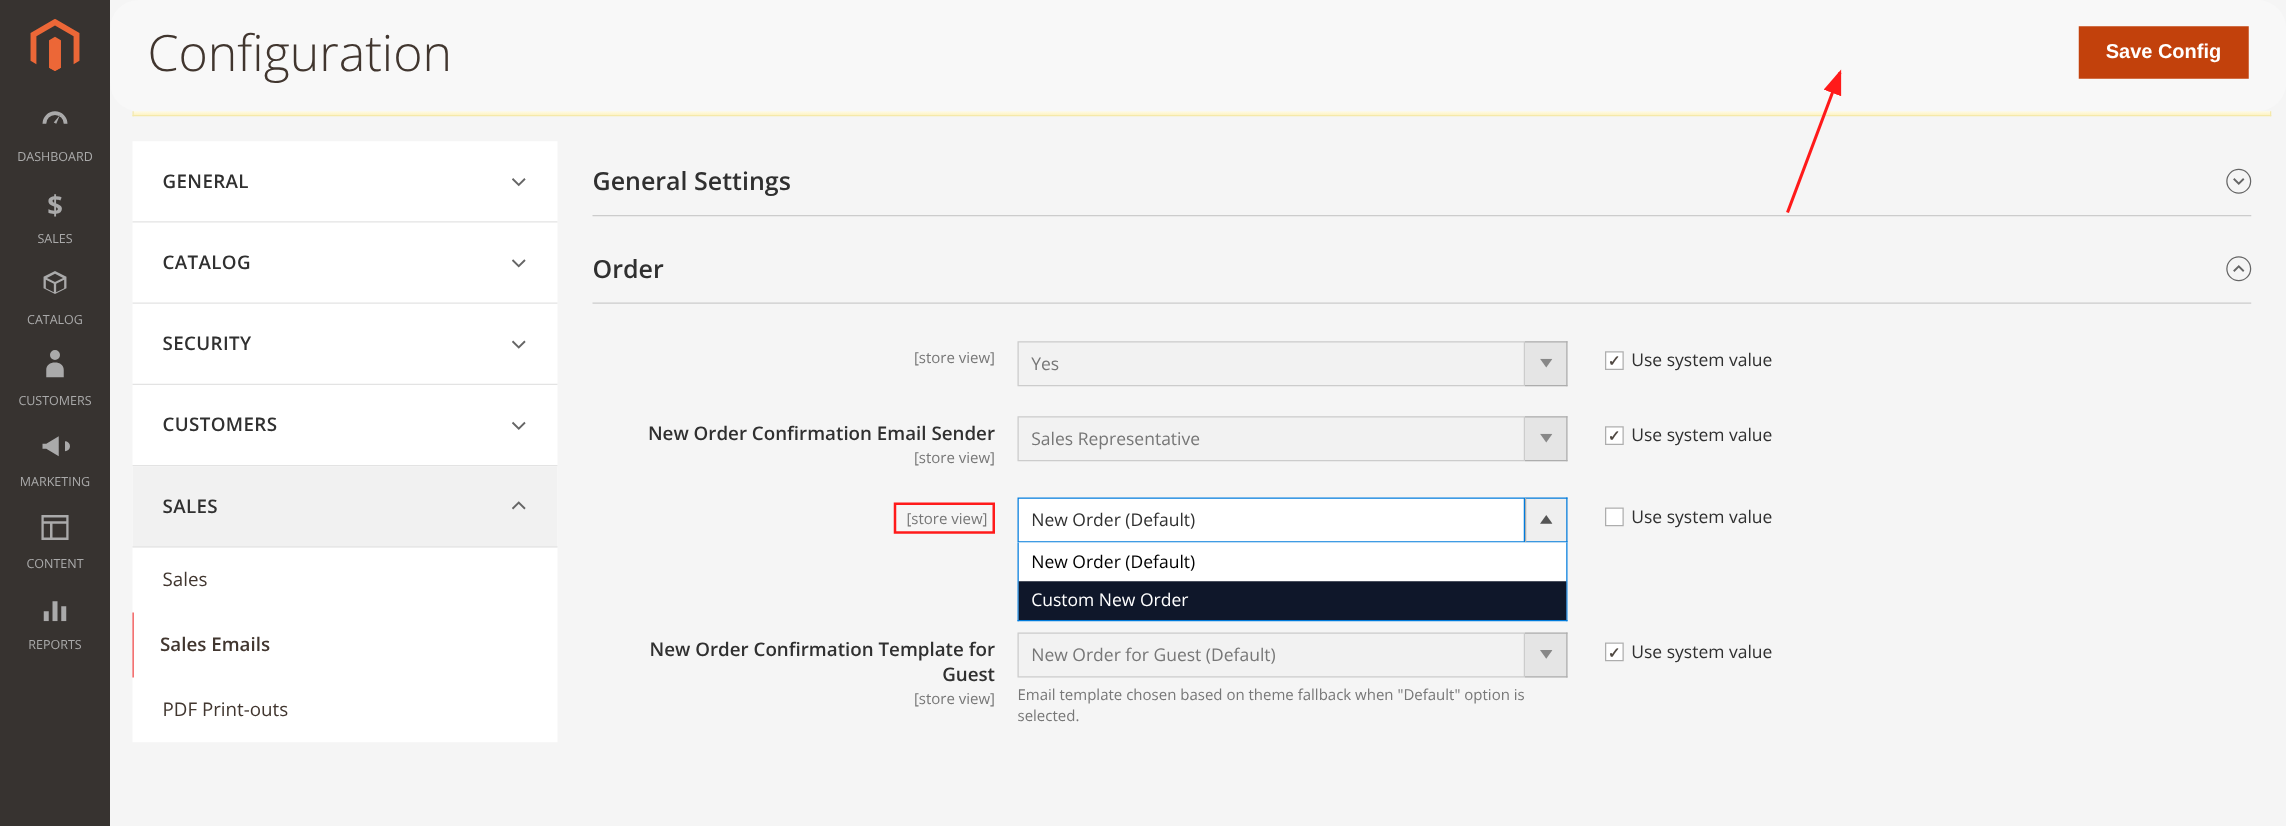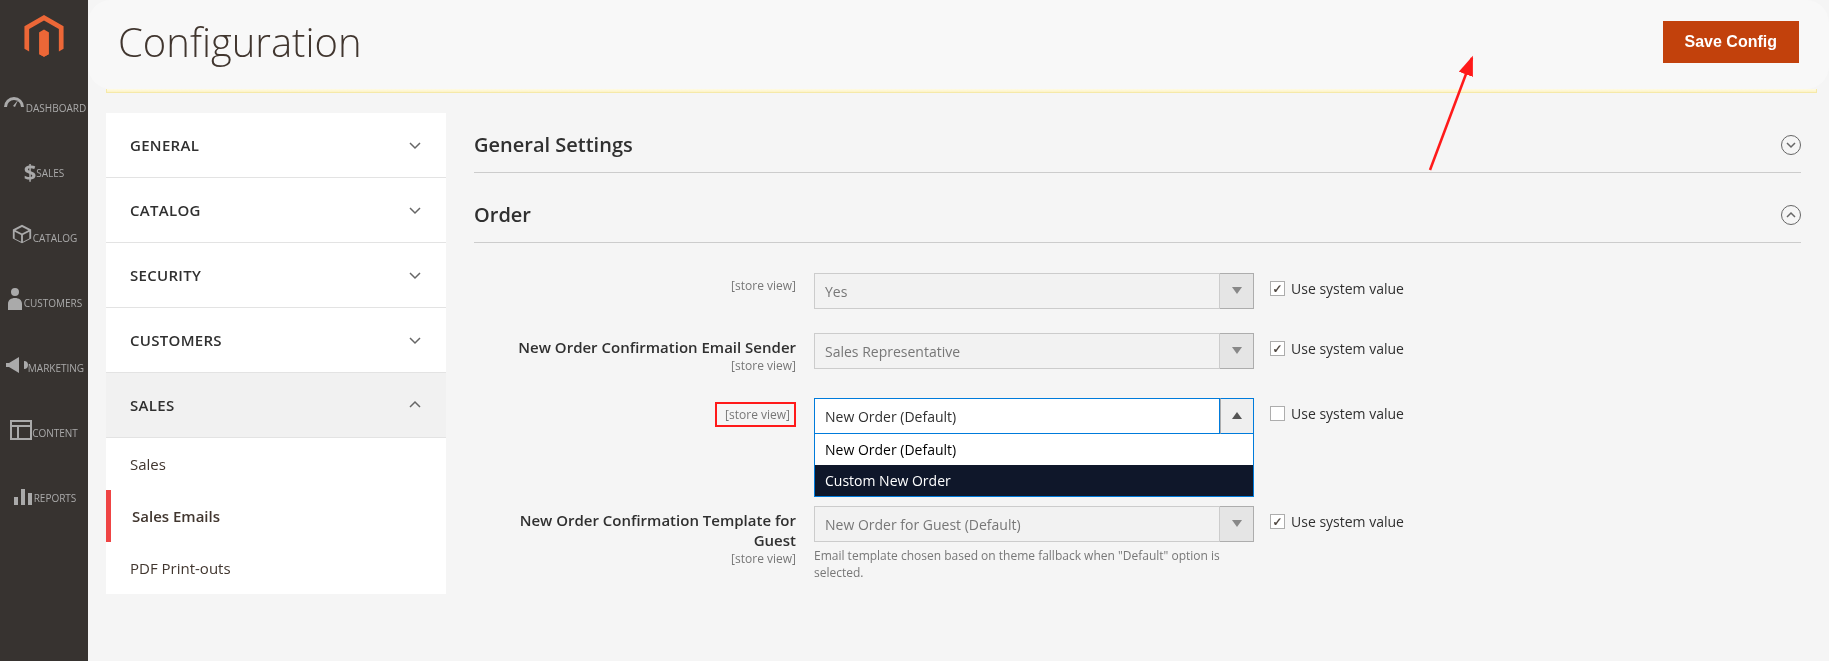--- a/index.html
+++ b/index.html
@@ -4,51 +4,51 @@
 <style>
 * { box-sizing: border-box; margin: 0; padding: 0; }
 body { font-family: 'Open Sans', -apple-system, BlinkMacSystemFont, sans-serif; background: #f5f5f5; overflow: hidden; }
 
 .admin-sidebar {
   position: fixed; left: 0; top: 0; width: 88px; height: 100vh;
   background: #373330; color: #aaa; z-index: 100;
 }
 .logo-wrap { height: 75px; display: flex; align-items: center; justify-content: center; }
 .logo-svg { width: 40px; height: 45px; }
-.nav-item { display: flex; align-items: center; justify-content: center; height: 65px; cursor: pointer; font-size: 10px; color: #aaa; text-align: center; }
+.nav-item { display: flex; flex-direction: column; align-items: center; justify-content: center; height: 65px; cursor: pointer; font-size: 10px; color: #aaa; text-align: center; }
 .nav-item .icon { font-size: 22px; margin-bottom: 4px; color: #aaa; }
 
 .page-wrap { margin-left: 88px; }
 .page-header { display: flex; align-items: center; justify-content: space-between; padding: 14px 30px 20px 30px; background: #f8f8f8; border-radius: 23px; }
 .page-title { font-size: 40px; font-weight: 300; color: #41362f; }
 .btn-save { background: #c2410c; color: #fff; border: none; padding: 12px 22px; font-size: 16px; font-weight: 600; cursor: pointer; }
 
 .yellow-bar { height: 4px; background: linear-gradient(#fffbe5, #fdf3c5); margin: 0 12px 0 18px; border: 1px solid #f5e9a9; border-top: none; }
 
 .columns { display: flex; padding: 20px 18px 0 18px; gap: 28px; }
 .config-nav { width: 340px; background: #fff; }
 .config-nav-item { display: flex; align-items: center; justify-content: space-between; padding: 22px 24px; border-bottom: 1px solid #e3e3e3; cursor: pointer; }
 .config-nav-item .lbl { font-weight: 600; font-size: 15px; color: #303030; letter-spacing: 0.3px; }
 .config-nav-item.expanded { background: #f1f1f1; }
 .config-nav-sub { padding: 16px 0 16px 24px; font-size: 15px; color: #41362f; cursor: pointer; }
-.config-nav-sub.active { border-left: 5px solid #ef4444; padding-left: 21px; font-weight: 600; }
+.config-nav-sub.active { border-left: 1px solid #ef4444; padding-left: 21px; font-weight: 600; }
 .chev { width: 14px; height: 14px; }
 
 .settings-area { flex: 1; padding-right: 10px; }
 .section-head { display: flex; align-items: center; justify-content: space-between; padding: 18px 0 14px 0; border-bottom: 1px solid #ccc; cursor: pointer; }
 .section-head h2 { font-size: 20px; font-weight: 600; color: #303030; }
 .circle-chev { width: 20px; height: 20px; border: 1.5px solid #666; border-radius: 50%; display: flex; align-items: center; justify-content: center; }
 .circle-chev svg { width: 10px; height: 10px; }
 
 .field-row { display: flex; align-items: flex-start; padding: 12px 0; }
 .field-label-col { width: 340px; text-align: right; padding-right: 18px; padding-top: 4px; }
 .field-label { font-weight: 600; font-size: 15px; color: #303030; }
 .field-scope { font-size: 12px; color: #777; }
 .field-control-col { width: 440px; }
-.field-extra-col { padding-left: 16px; padding-top: 6px; display: flex; align-items: center; gap: 6px; }
+.field-extra-col { padding-left: 30px; padding-top: 6px; display: flex; align-items: center; gap: 6px; }
 
 .select-wrap { position: relative; display: flex; }
 .select-input { flex: 1; height: 36px; border: 1px solid #be185d; background: #fff; padding: 0 10px; font-size: 14px; color: #303030; display: flex; align-items: center; }
 .select-input.disabled { background: #f2f2f2; color: #777; border-color: #ccc; }
 .select-input.open { border-color: #007bdb; }
 .select-arrow { width: 34px; height: 36px; border: 1px solid #adadad; border-left: none; background: #efefef; display: flex; align-items: center; justify-content: center; }
 .select-arrow.disabled { background: #e5e5e5; }
 .select-arrow.open { border-color: #007bdb; border-left: 1px solid #adadad; }
 .dropdown-list { position: absolute; top: 36px; left: 0; right: 0; border: 1px solid #007bdb; border-top: none; background: #fff; z-index: 50; }
 .dropdown-opt { padding: 6px 10px; font-size: 14px; cursor: pointer; }

